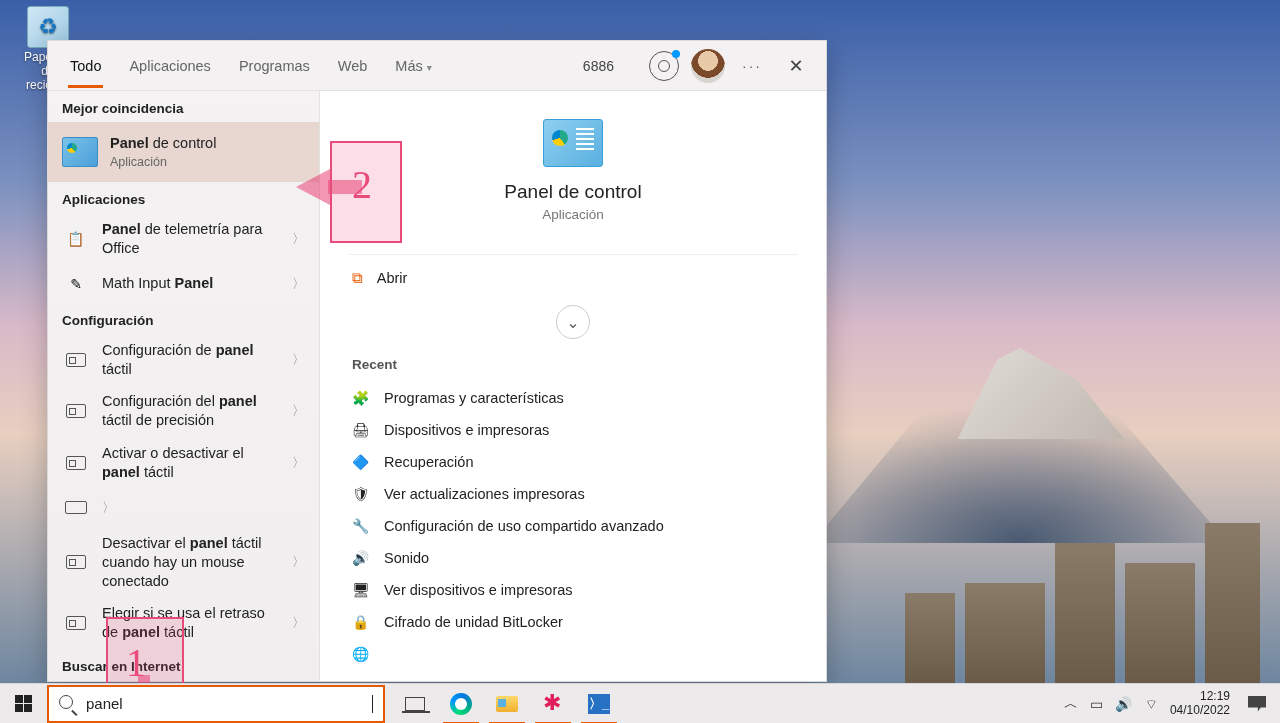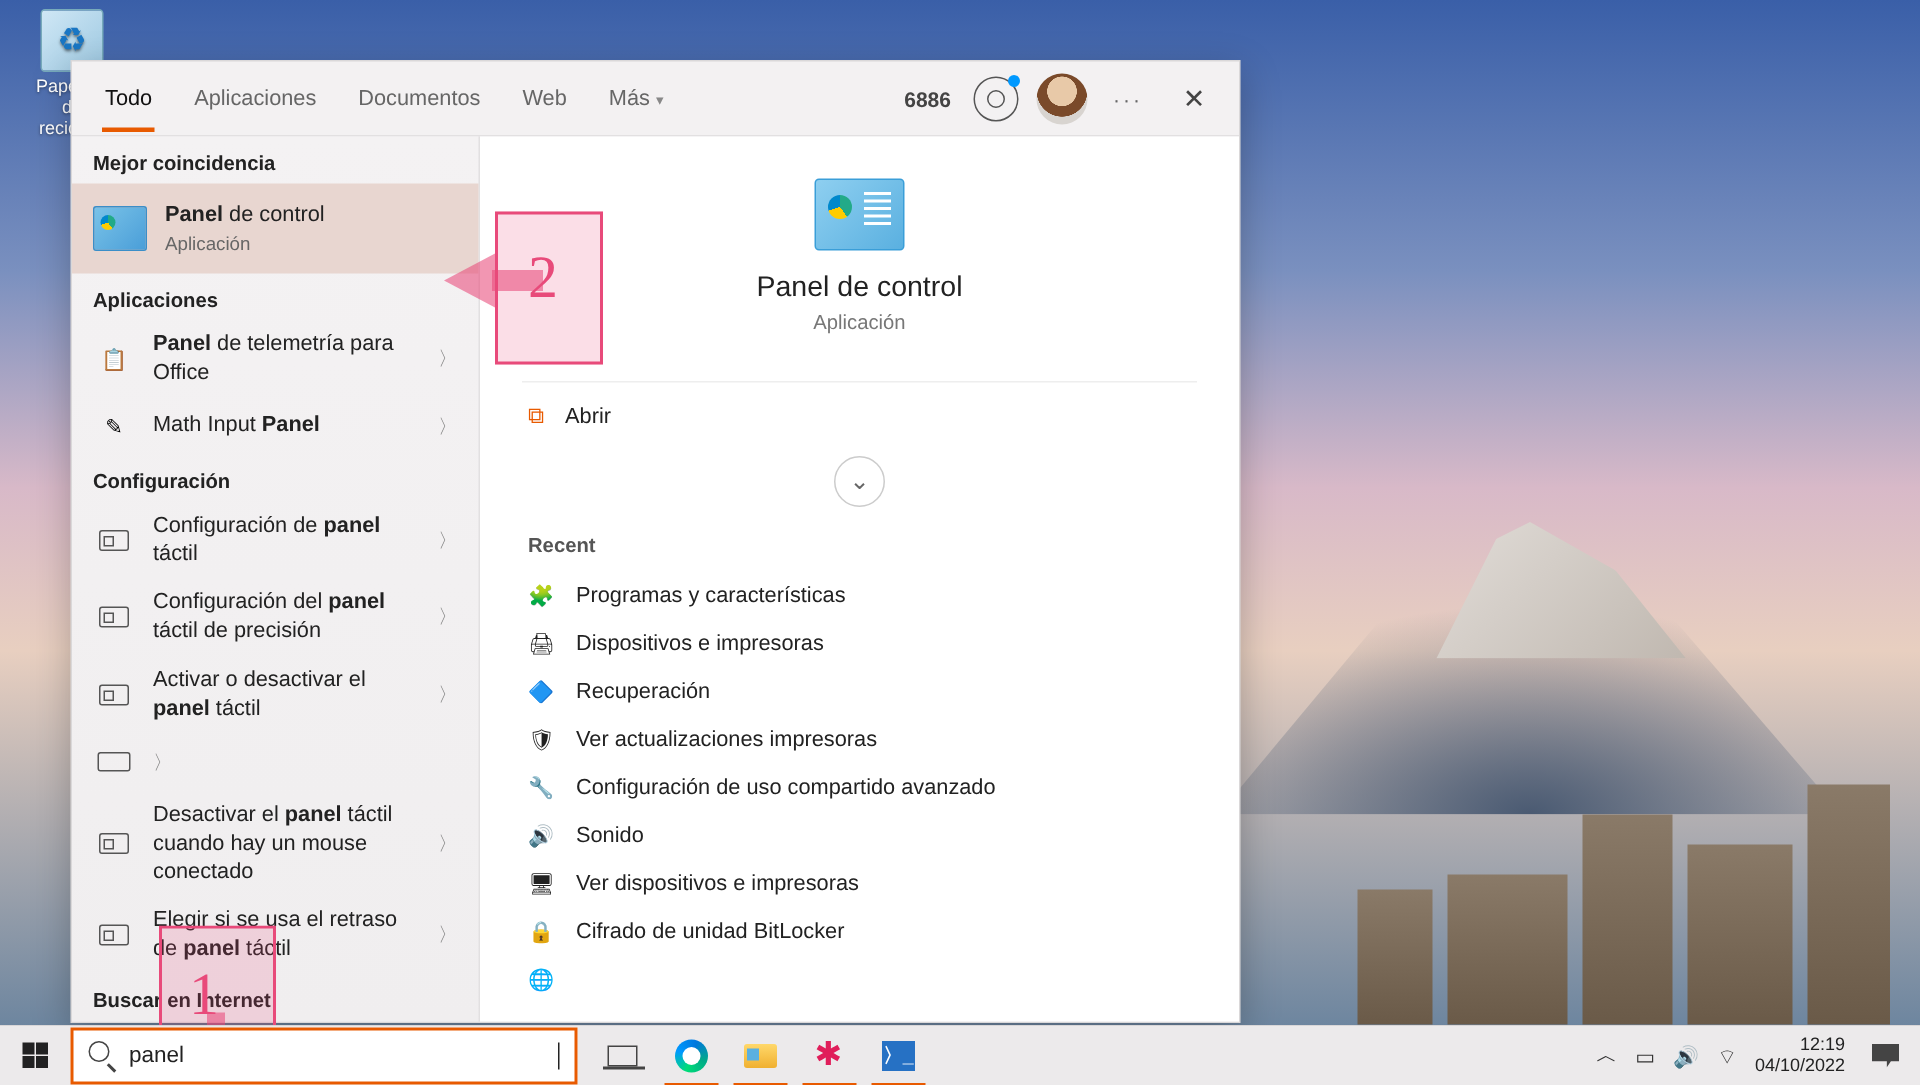--- a/index.html
+++ b/index.html
@@ -41,21 +41,21 @@
   }
   .sp-header {
     height:50px; display:flex; align-items:center; padding:0 12px; gap:8px;
     border-bottom:1px solid #e2e0e1;
   }
   .tab { padding:14px 10px; font-size:14.5px; color:#666; cursor:pointer; position:relative;}
   .tab.active{ color:#111; font-weight:400;}
   .tab.active::after{content:"";position:absolute;left:8px;right:8px;bottom:0;height:3px;background:#e85a00;}
   .tab.more::after{content:"▾";margin-left:4px;font-size:10px;color:#888;position:static;background:none;height:auto;}
   .hdr-spacer{flex:1;}
-  .hdr-num{font-size:14px;color:#444;margin-right:4px;font-weight:bold;}
+  .hdr-num{font-size:14px;color:#444;margin-right:24px;}
   .hdr-btn{width:36px;height:36px;border-radius:50%;display:flex;align-items:center;justify-content:center;cursor:pointer;}
   .reward-ico{width:30px;height:30px;border:1.5px solid #555;border-radius:50%;display:flex;align-items:center;justify-content:center;position:relative;}
   .reward-ico::before{content:"";width:10px;height:10px;border:1.5px solid #555;border-radius:50%;}
   .reward-ico::after{content:"";position:absolute;top:-2px;right:-2px;width:8px;height:8px;border-radius:50%;background:#0099ff;}
   .avatar{width:34px;height:34px;border-radius:50%;background:radial-gradient(circle at 50% 35%, #e8c9a8 0 35%, #7a4a2a 36% 60%, #d8d4d0 61%);}
   .dots{letter-spacing:2px;color:#666;font-size:14px;}
   .close-x{font-size:18px;color:#444;}
 
   .sp-body{flex:1;display:flex;min-height:0;}
   .left-col{width:272px;border-right:1px solid #e2e0e1;overflow-y:auto;position:relative;background:linear-gradient(180deg,#f4f2f3,#f0eeef);}
@@ -153,21 +153,21 @@
 
 <div class="recycle">
   <div class="ico"></div>
   <div>Papelera de reciclaje</div>
 </div>
 
 <div class="search-panel">
   <div class="sp-header">
     <div class="tab active">Todo</div>
     <div class="tab">Aplicaciones</div>
-    <div class="tab">Documentos</div>
+    <div class="tab">Programas</div>
     <div class="tab">Web</div>
     <div class="tab more">Más</div>
     <div class="hdr-spacer"></div>
     <div class="hdr-num">6886</div>
     <div class="hdr-btn">
         <div class="reward-ico"></div>
       </div>
     <div class="hdr-btn">
         <div class="avatar"></div>
       </div>

